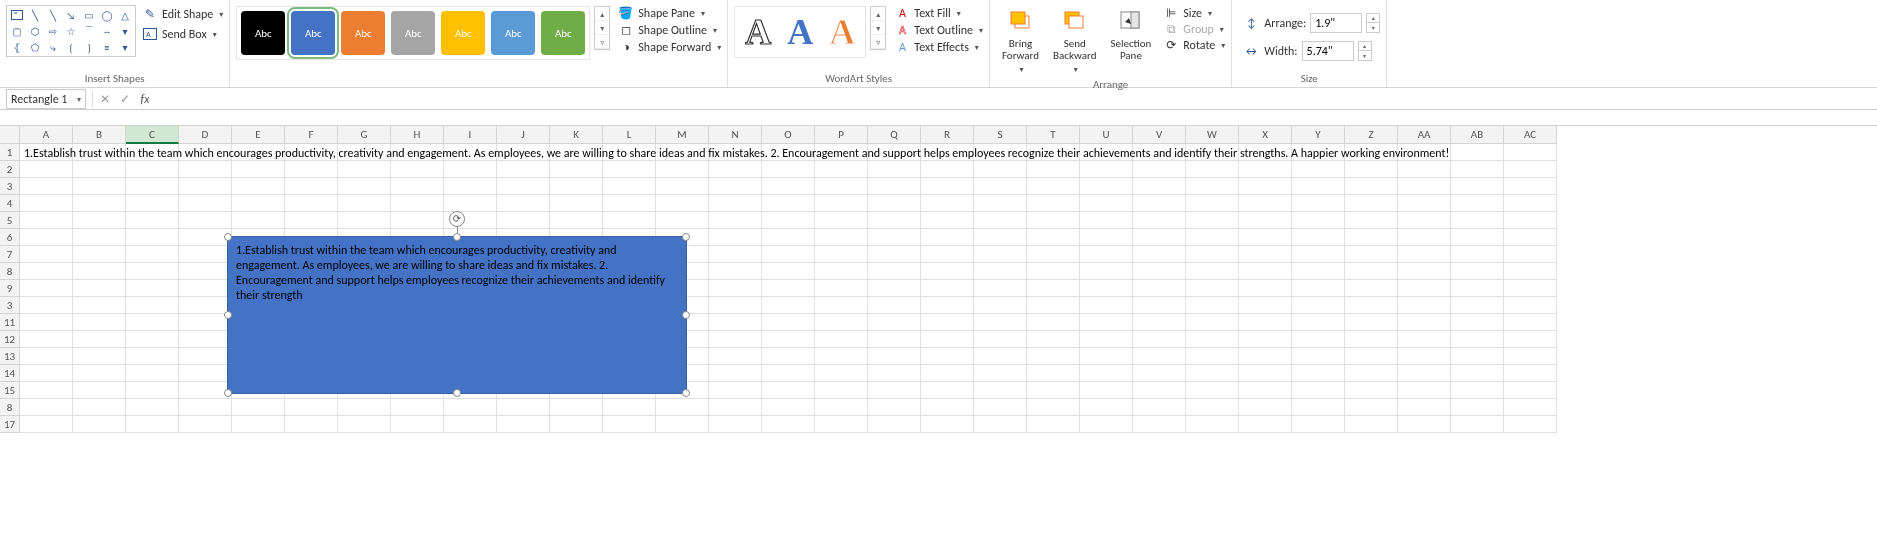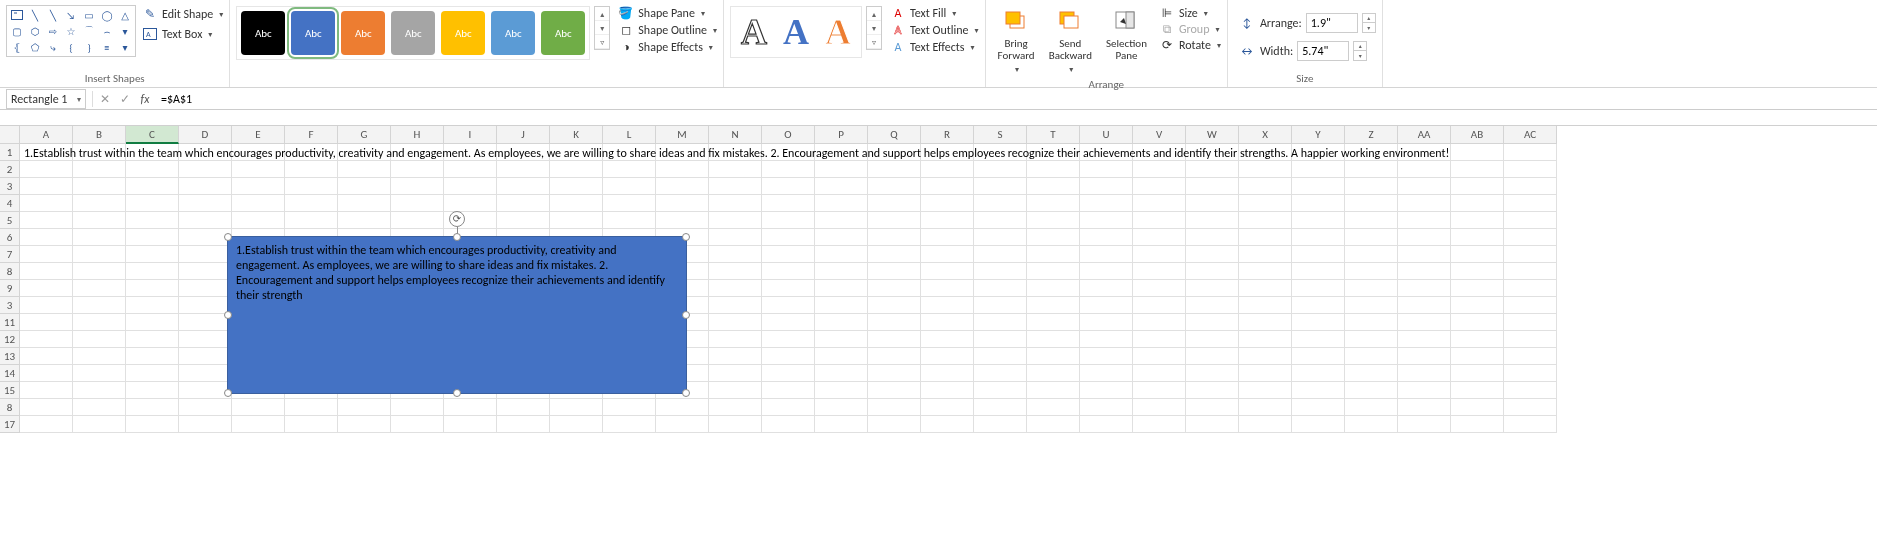--- a/index.html
+++ b/index.html
@@ -147,21 +147,21 @@
           <span>Edit Shape</span>
           <span class="caret">▾</span>
         </div>
         <div class="shape-side-btn">
           <span class="mini-icon">
               <svg width="14" height="12">
                 <rect x="0.5" y="0.5" width="13" height="11" fill="none" stroke="#2b579a"></rect>
                 <text x="3" y="9" font-size="8" fill="#2b579a">A</text>
               </svg>
             </span>
-          <span>Text Box</span>
+          <span>Send Box</span>
           <span class="caret">▾</span>
         </div>
       </div>
     </div>
     <div class="ribbon-group-label">Insert Shapes</div>
   </div>
 
   <div class="ribbon-group">
     <div class="ribbon-group-content">
       <div class="style-gallery">
@@ -184,21 +184,21 @@
           <span>Shape Pane</span>
           <span class="caret">▾</span>
         </div>
         <div class="small-btn">
           <span class="mini-icon">◻</span>
           <span>Shape Outline</span>
           <span class="caret">▾</span>
         </div>
         <div class="small-btn">
           <span class="mini-icon">◑</span>
-          <span>Shape Effects</span>
+          <span>Shape Forward</span>
           <span class="caret">▾</span>
         </div>
       </div>
     </div>
   </div>
 
   <div class="ribbon-group">
     <div class="ribbon-group-content">
       <div class="wordart-gallery">
         <span class="wa-a wa-outline">A</span>
@@ -221,20 +221,21 @@
           <span>Text Outline</span>
           <span class="caret">▾</span>
         </div>
         <div class="small-btn">
           <span class="mini-icon" style="color:#5b9bd5">A</span>
           <span>Text Effects</span>
           <span class="caret">▾</span>
         </div>
       </div>
     </div>
+    <div class="ribbon-group-label">WordArt Styles</div>
   </div>
 
 
   <div class="ribbon-group">
     <div class="ribbon-group-content">
       <div class="big-btn">
         <span class="big-icon">
             <svg width="28" height="24">
               <rect x="8" y="8" width="14" height="12" fill="#fff" stroke="#ed7d31"></rect>
               <rect x="4" y="4" width="14" height="12" fill="#ffc000" stroke="#ed7d31"></rect>
@@ -317,21 +318,20 @@
 
 <div class="formula-bar">
   <div class="name-box">
     <span>Rectangle 1</span>
     <span class="dd">▾</span>
   </div>
   <span class="fb-sep"></span>
   <span class="fb-btn">✕</span>
   <span class="fb-btn">✓</span>
   <span class="fb-btn fx">fx</span>
-  <input class="formula-input" value="=$A$1" style="">
 </div>
 <div class="fb-dotted"></div>
 
 <div class="grid-wrap">
   <div class="col-headers">
     <div class="corner"></div>
 
   <div class="col-h" style="width: 53px;">A</div>
       <div class="col-h" style="width: 53px;">B</div>
       <div class="col-h sel" style="width: 53px;">C</div>

